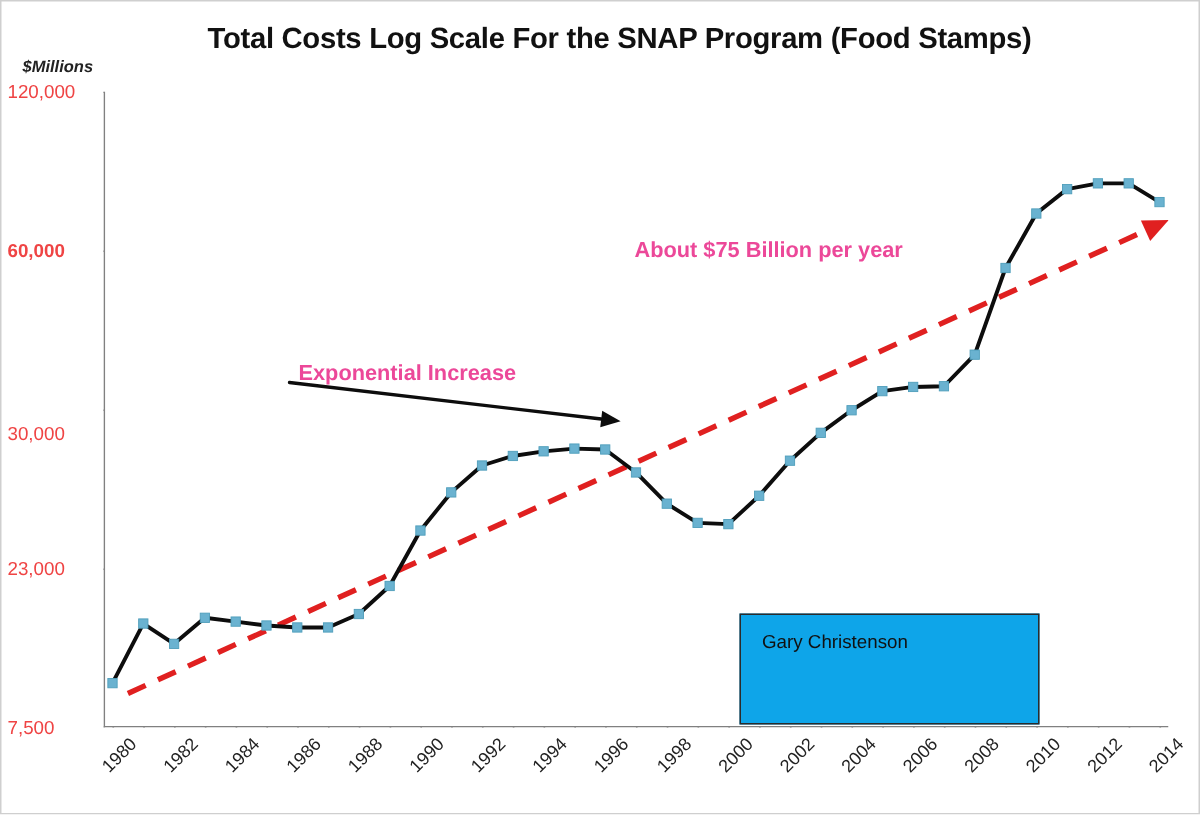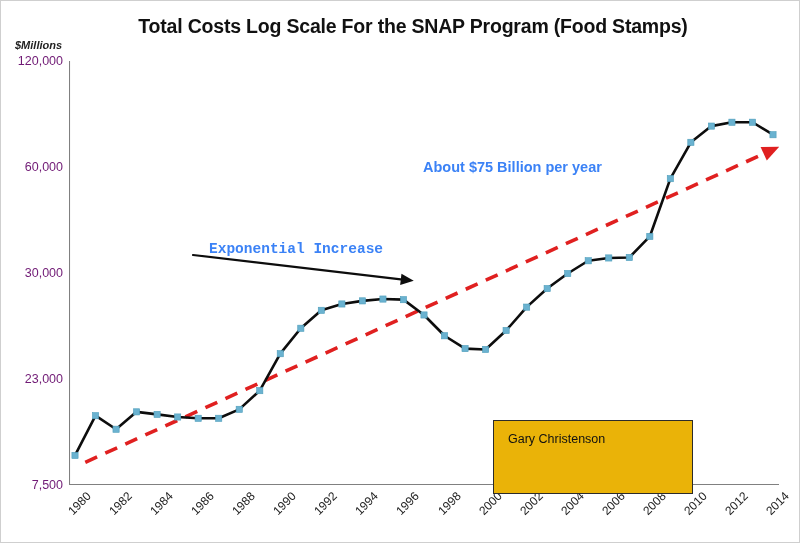--- a/index.html
+++ b/index.html
@@ -51,23 +51,23 @@
 
   
   .axis-line{stroke:#808080;stroke-width:1.1;}
   .tick-mark{stroke:#808080;stroke-width:1.1;}
 
   
   .y-tick-label{
     position:absolute;
     right:0;
     width:58px;
-    text-align:right;
+    text-align:left;
     font-size:12.5px;
-    color:#701a75;
+    color:#ef4444;
     transform:translateY(-50%);
     white-space:nowrap;
   }
   #y-labels{
     position:absolute;
     left:0;top:60px;
     width:62px;height:424px;
   }
 
   
@@ -113,56 +113,56 @@
     stroke-width:2.2;
     stroke-linecap:round;
   }
   .callout-arrow{fill:#0d0d0d;}
 
   
   .annotation{
     position:absolute;
     font-size:14.5px;
     font-weight:bold;
-    color:#3b82f6;
+    color:#ec4899;
     white-space:nowrap;
   }
   #annotation-peak{left:422px;top:158px;}
-  #annotation-exp{left:208px;top:240px;font-family:Liberation Mono, monospace;}
+  #annotation-exp{left:198px;top:240px;}
 
   
   #credit-box{
     position:absolute;
-    left:492px;top:419px;
+    left:492px;top:408px;
     width:200px;height:74px;
     box-sizing:border-box;
     border:1.4px solid #2b2b2b;
-    background:#eab308;
+    background:#0ea5e9;
     padding:9px 0 0 14px;
   }
   .credit-line{
     font-size:12.5px;
     color:#111111;
     line-height:18px;
     white-space:nowrap;
   }
 </style>
 </head>
 <body>
 
 <div id="chart-root">
 
   <div id="chart-title">Total Costs Log Scale For the SNAP Program (Food Stamps)</div>
 
   <div id="axis-unit">$Millions</div>
 
   <div id="y-labels">
       <div class="y-tick-label" style="top: 0px;">120,000</div>
-      <div class="y-tick-label" style="top: 106px;">60,000</div>
-      <div class="y-tick-label" style="top: 212px;">30,000</div>
+      <div class="y-tick-label" style="top: 106px; font-weight: bold;">60,000</div>
+      <div class="y-tick-label" style="top: 228px;">30,000</div>
       <div class="y-tick-label" style="top: 318px;">23,000</div>
       <div class="y-tick-label" style="top: 424px;">7,500</div>
     </div>
 
   <div id="plot-area">
     <svg id="plot-svg" width="710" height="424" viewBox="0 0 710 424">
       <g id="svg-axes">
           <line x1="0.5" y1="0" x2="0.5" y2="424" class="axis-line"></line>
           <line x1="0" y1="423.5" x2="710" y2="423.5" class="axis-line"></line>
           <line x1="-5" y1="0.5" x2="0.5" y2="0.5" class="tick-mark"></line>

